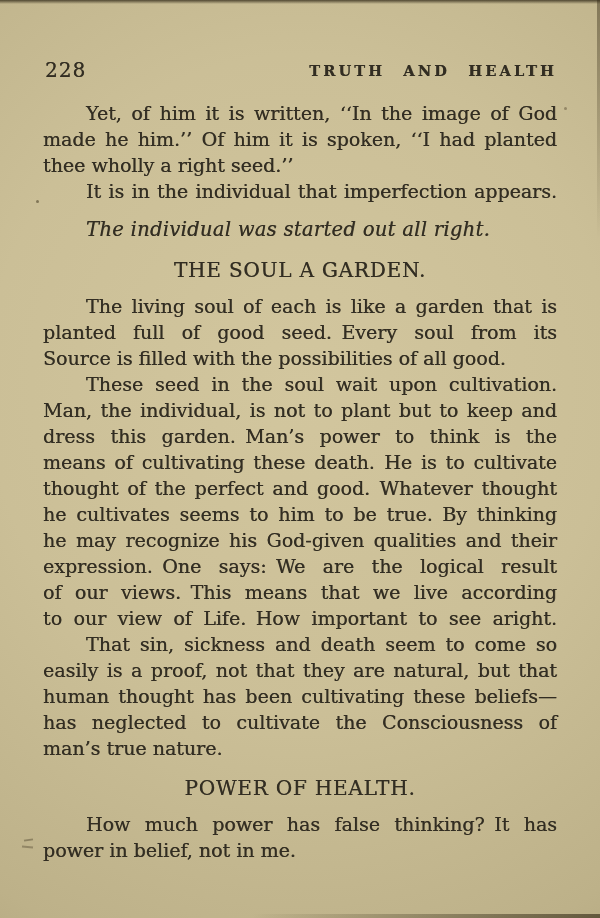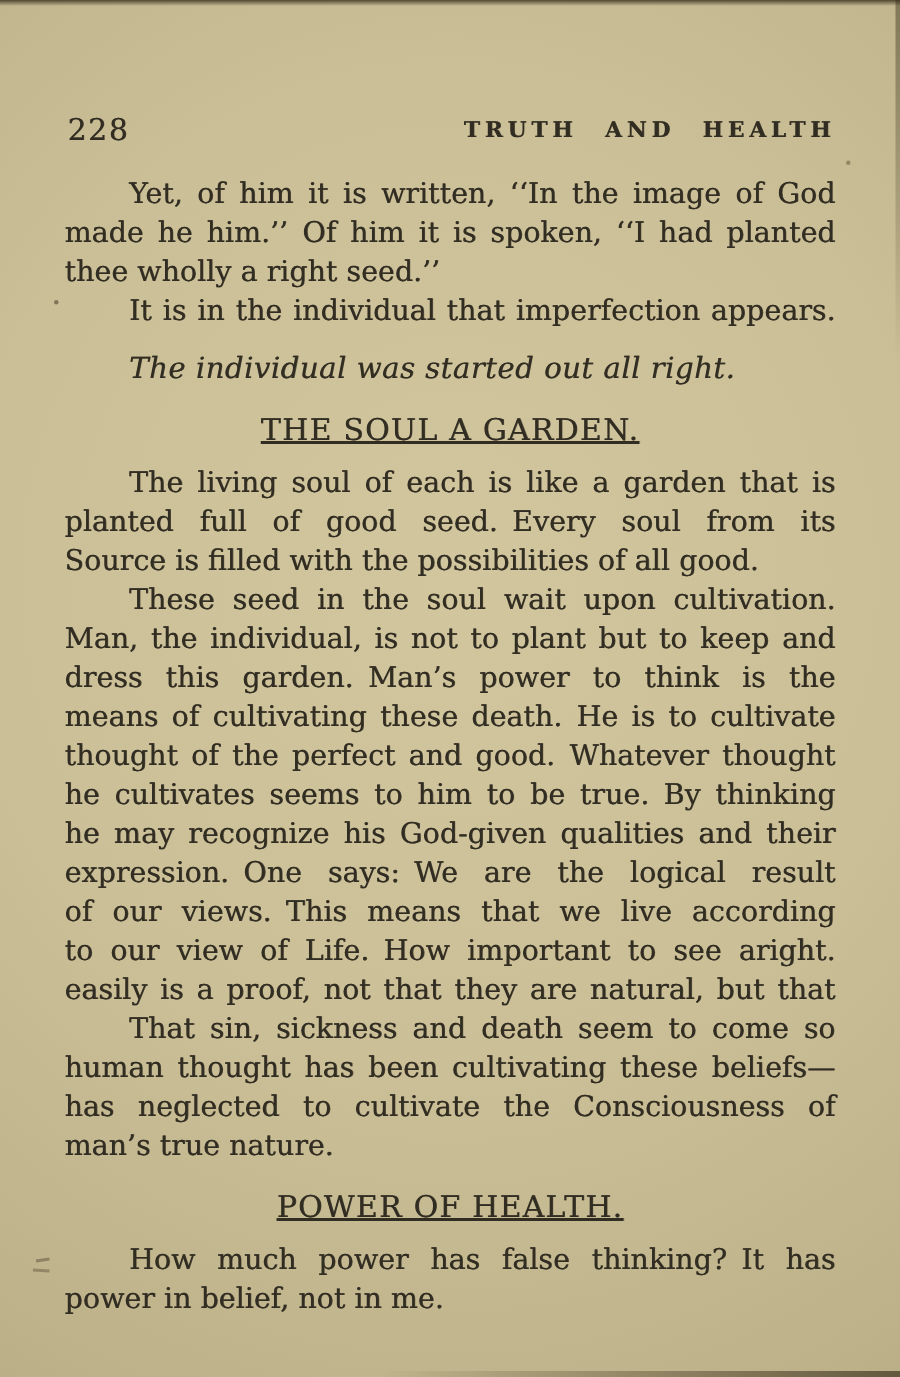--- a/index.html
+++ b/index.html
@@ -20,21 +20,21 @@
   .edge-bottom {
     position: absolute; bottom: 0; right: 0; width: 58%; height: 4px;
     background: linear-gradient(to right, rgba(52,42,22,0), rgba(52,42,22,0.65));
   }
   .edge-right {
     position: absolute; top: 0; right: 0; width: 3px; height: 26%;
     background: linear-gradient(to bottom, rgba(52,42,22,0.45), rgba(52,42,22,0));
   }
   .page {
     position: absolute; top: 0; left: 0; right: 0; bottom: 0;
-    padding: 16px 43px;
+    padding: 0 43px;
     box-sizing: border-box;
     text-shadow: 0.35px 0 0 rgba(50,45,34,0.75);
   }
   .header {
     position: relative;
     margin-top: 58px;
     height: 26px;
   }
   .pagenum {
     position: absolute; left: 2px; top: 0;
@@ -64,21 +64,20 @@
     letter-spacing: 0.3px;
     padding-left: 43px;
     margin: 13px 0 12px 0;
   }
   .heading {
     font-size: 20px;
     line-height: 26px;
     text-align: center;
     letter-spacing: 0.8px;
     margin: 14px 0 10px 0;
-    text-decoration: underline;
   }
   .speck {
     position: absolute;
     background: rgba(70,58,34,0.55);
   }
   .speck.dot1 { left: 36px; top: 200px; width: 3px; height: 3px; border-radius: 50%; }
   .speck.dash1 { left: 24px; top: 839px; width: 9px; height: 2px; transform: rotate(-8deg); background: rgba(90,80,55,0.5); }
   .speck.dash2 { left: 22px; top: 846px; width: 11px; height: 2px; transform: rotate(4deg); background: rgba(90,80,55,0.45); }
   .speck.dot2 { right: 33px; top: 107px; width: 3px; height: 3px; border-radius: 50%; background: rgba(70,58,34,0.4); }
 </style>
@@ -130,22 +129,22 @@
       <div class="line j">means of cultivating these death. He is to cultivate</div>
       <div class="line j">thought of the perfect and good. Whatever thought</div>
       <div class="line j">he cultivates seems to him to be true. By thinking</div>
       <div class="line j">he may recognize his God-given qualities and their</div>
       <div class="line j">expression. One says: We are the logical result</div>
       <div class="line j">of our views. This means that we live according</div>
       <div class="line j">to our view of Life. How important to see aright.</div>
     </div>
 
     <div>
+      <div class="line j indent">That sin, sickness and death seem to come so</div>
       <div class="line j">easily is a proof, not that they are natural, but that</div>
-      <div class="line j indent">That sin, sickness and death seem to come so</div>
       <div class="line j">human thought has been cultivating these beliefs—</div>
       <div class="line j">has neglected to cultivate the Consciousness of</div>
       <div class="line">man’s true nature.</div>
     </div>
 
     <div class="heading">POWER OF HEALTH.</div>
 
     <div>
       <div class="line j indent">How much power has false thinking? It has</div>
       <div class="line">power in belief, not in me.</div>

